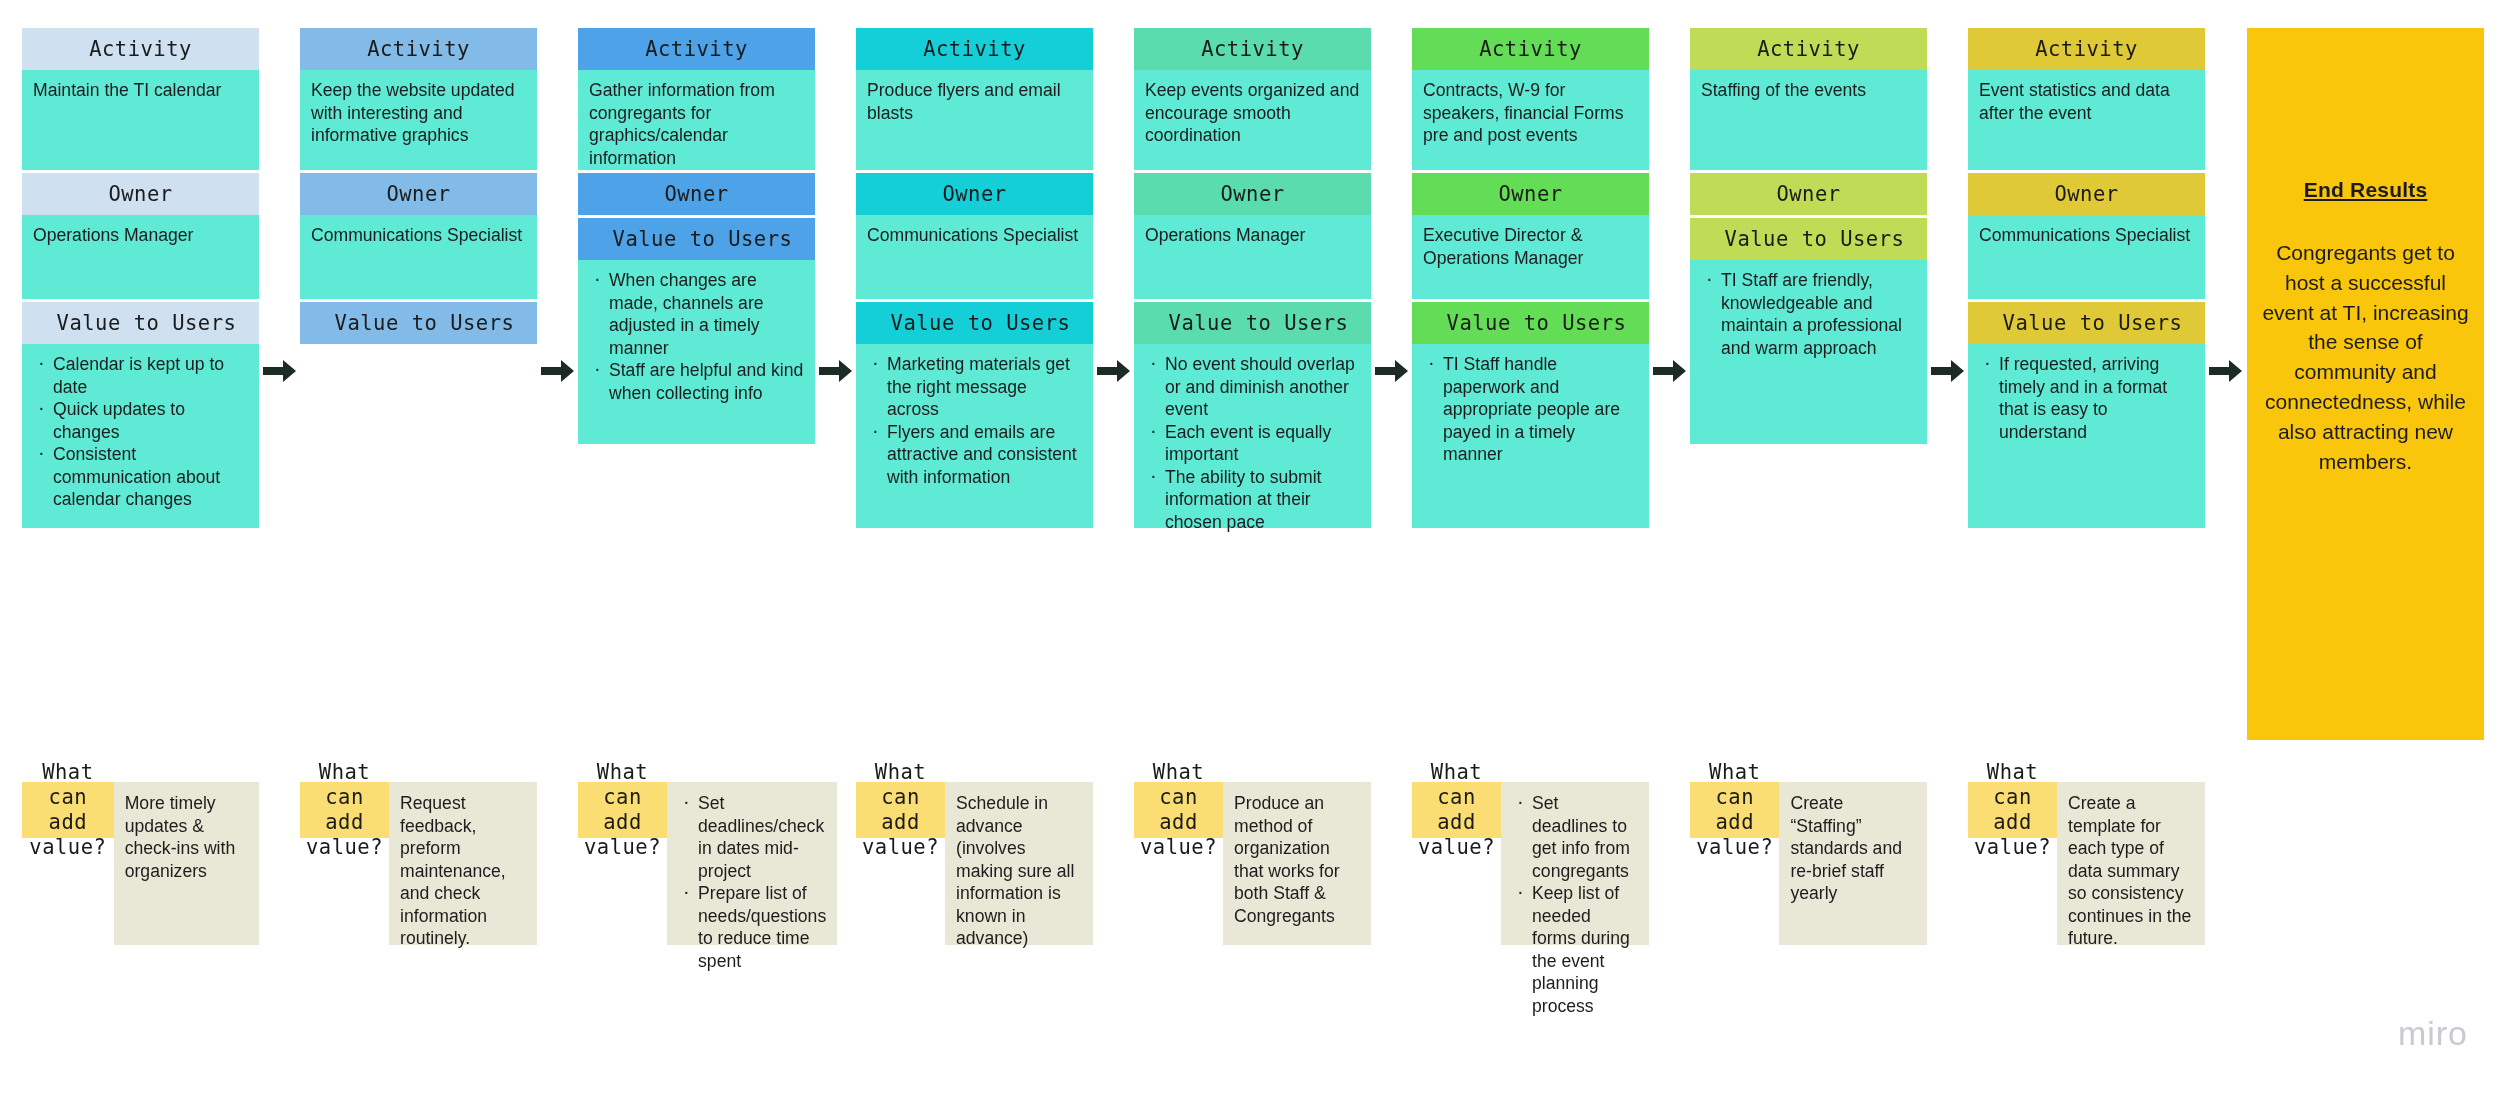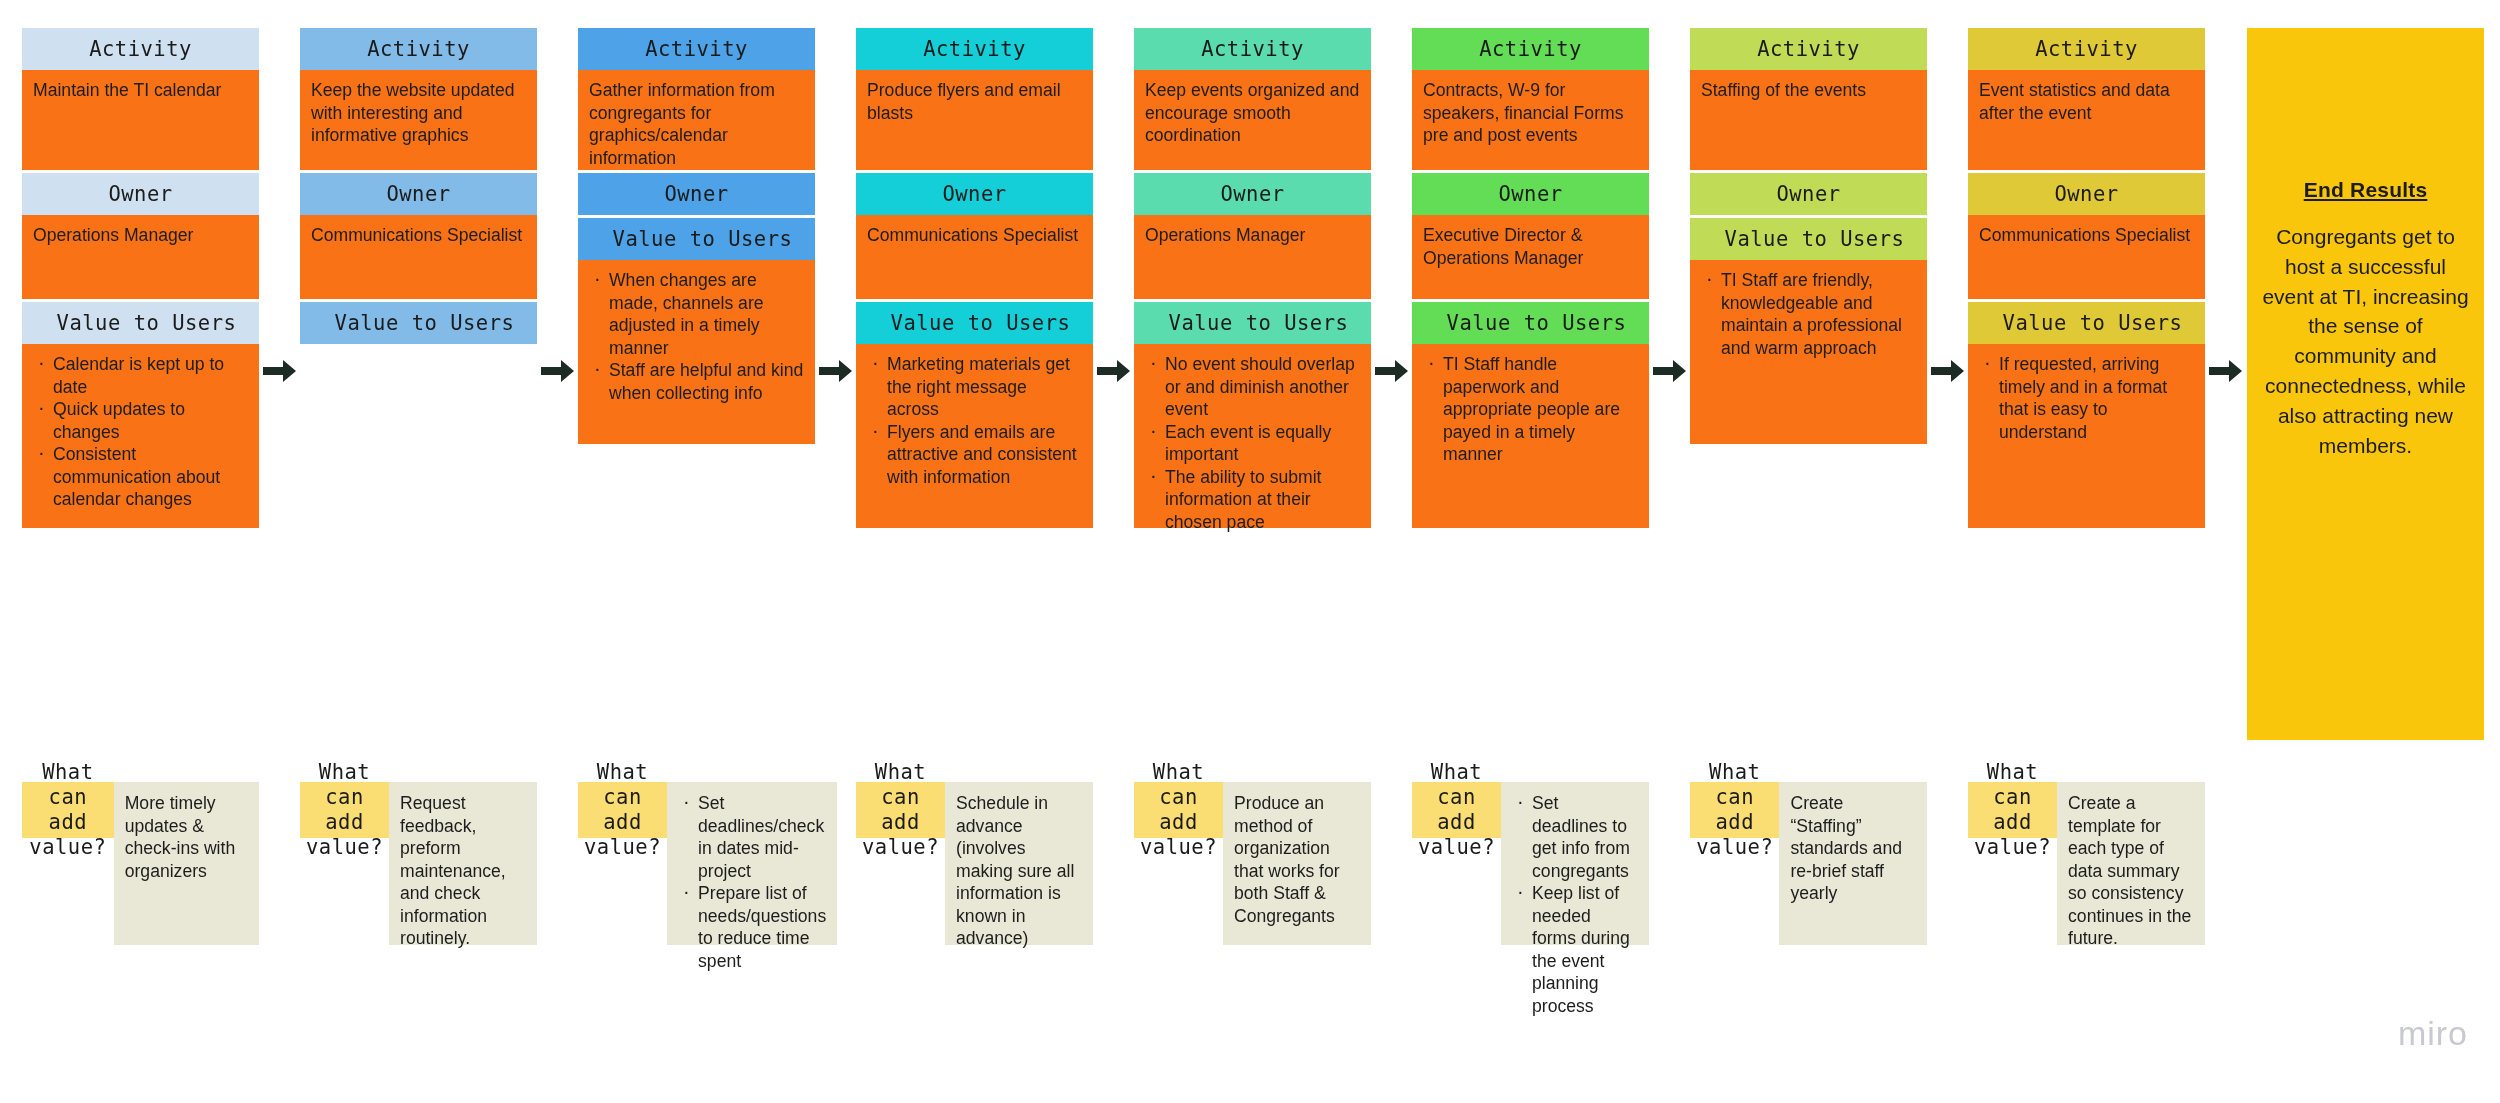--- a/index.html
+++ b/index.html
@@ -49,21 +49,21 @@
     align-items: center;
     justify-content: center;
     line-height: 1.18;
     padding: 2px 4px;
   }
   .band-activity { height: 42px; }
   .band-owner    { height: 42px; }
   .band-value    { height: 42px; padding-left: 16px; }
 
   .body {
-    background: #f97316;
+    background: #5eead4;
     color: #1d1d1d;
     font-size: 17.6px;
     line-height: 1.28;
     padding: 9px 11px 8px 11px;
   }
   .body-activity { height: 100px; }
   .body-owner    { height: 84px; }
   .body-value    { height: 184px; }
 
   .body ul { list-style: none; }
@@ -89,20 +89,21 @@
     left: 2247px; top: 28px;
     width: 237px; height: 712px;
     background: #f9c60b;
     display: flex;
     flex-direction: column;
     align-items: center;
     justify-content: flex-start;
     padding: 150px 14px 0 14px;
     text-align: center;
     color: #1c1c1c;
+    gap: 16px;
   }
   #end-results .er-title {
     font-size: 21px;
     font-weight: bold;
     text-decoration: underline;
     margin-bottom: 20px;
     letter-spacing: .2px;
   }
   #end-results .er-body {
     font-size: 21px;

